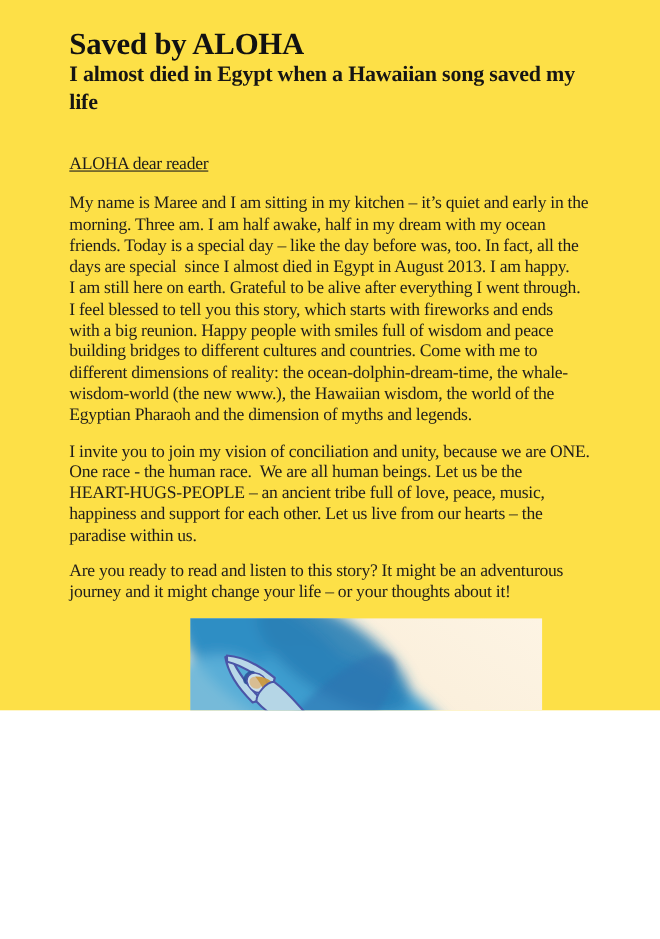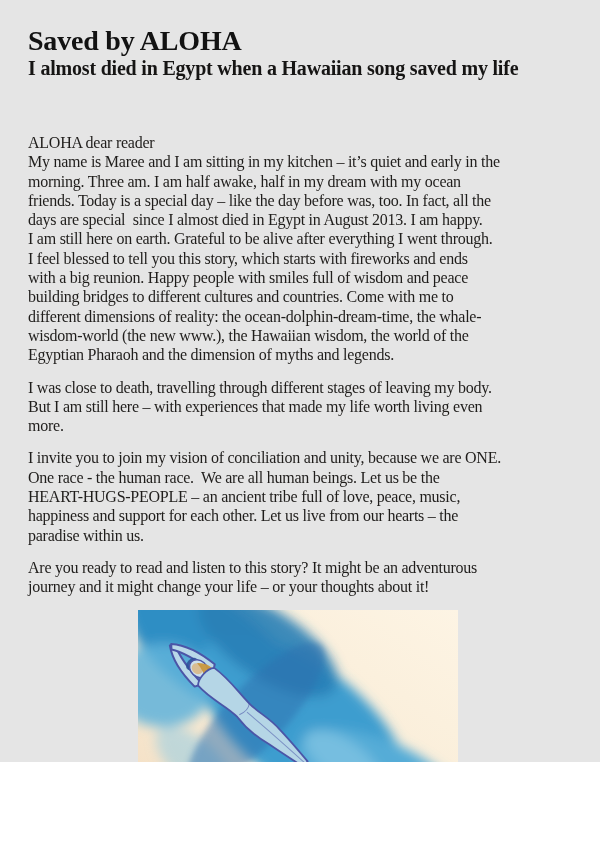--- a/index.html
+++ b/index.html
@@ -1,22 +1,22 @@
 <!DOCTYPE html>
 <html><head>
 <meta charset="utf-8">
 <style>
   html, body { margin: 0; padding: 0; background: #ffffff; }
   .page {
     position: relative;
     width: 600px;
-    height: 762px;
-    background: #e5e5e5;
+    height: 646px;
+    background: #fde047;
     box-sizing: border-box;
-    padding: 0 28px;
+    padding: 0 63px;
     overflow: hidden;
     font-family: "Liberation Serif", "DejaVu Serif", serif;
     color: #1f1d1b;
   }
   h1.title {
     margin: 0;
     padding-top: 25px;
     font-size: 28px;
     line-height: 31px;
     font-weight: 700;
@@ -24,33 +24,34 @@
     color: #121212;
   }
   .subtitle {
     font-size: 20px;
     line-height: 25px;
     font-weight: 700;
     letter-spacing: -0.2px;
     color: #161514;
   }
   .greeting {
-    margin-top: 52px;
+    margin-top: 34px;
     font-size: 16px;
     line-height: 19.3px;
     letter-spacing: -0.25px;
+    text-decoration: underline;
   }
   p.body-para {
     margin: 0 0 13px 0;
     font-size: 16px;
     line-height: 19.3px;
     letter-spacing: -0.25px;
     white-space: pre;
   }
-  p.body-para.first { }
+  p.body-para.first { margin-top: 16px; }
   p.body-para.final { }
   figure.illustration {
     margin: 4px 0 0 110px;
     width: 320px;
     height: 225px;
     display: block;
   }
   figure.illustration svg { display: block; }
 </style>
 </head>
@@ -69,23 +70,20 @@
 friends. Today is a special day – like the day before was, too. In fact, all the
 days are special  since I almost died in Egypt in August 2013. I am happy.
 I am still here on earth. Grateful to be alive after everything I went through.
 I feel blessed to tell you this story, which starts with fireworks and ends
 with a big reunion. Happy people with smiles full of wisdom and peace
 building bridges to different cultures and countries. Come with me to
 different dimensions of reality: the ocean-dolphin-dream-time, the whale-
 wisdom-world (the new www.), the Hawaiian wisdom, the world of the
 Egyptian Pharaoh and the dimension of myths and legends.</p>
 
-  <p class="body-para">I was close to death, travelling through different stages of leaving my body.
-But I am still here – with experiences that made my life worth living even
-more.</p>
 
   <p class="body-para">I invite you to join my vision of conciliation and unity, because we are ONE.
 One race - the human race.  We are all human beings. Let us be the
 HEART-HUGS-PEOPLE – an ancient tribe full of love, peace, music,
 happiness and support for each other. Let us live from our hearts – the
 paradise within us.</p>
 
   <p class="body-para final">Are you ready to read and listen to this story? It might be an adventurous
 journey and it might change your life – or your thoughts about it!</p>
 

